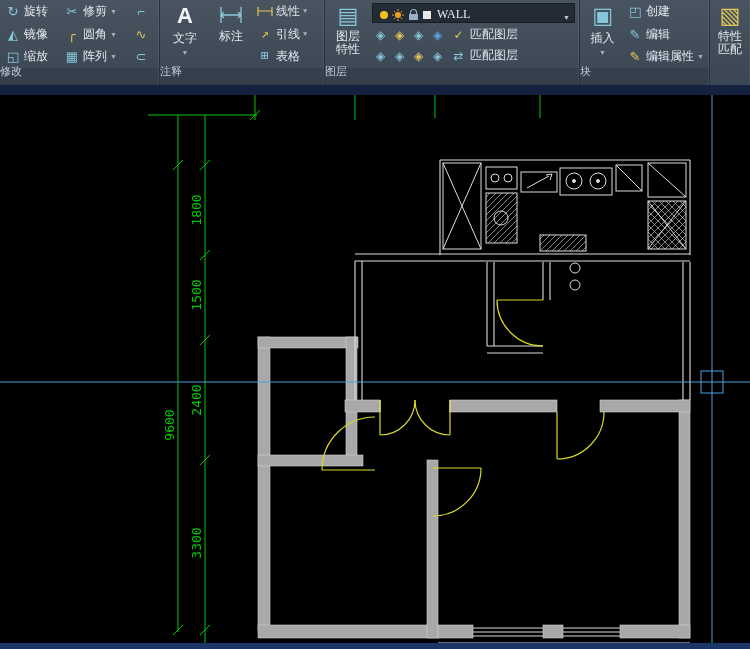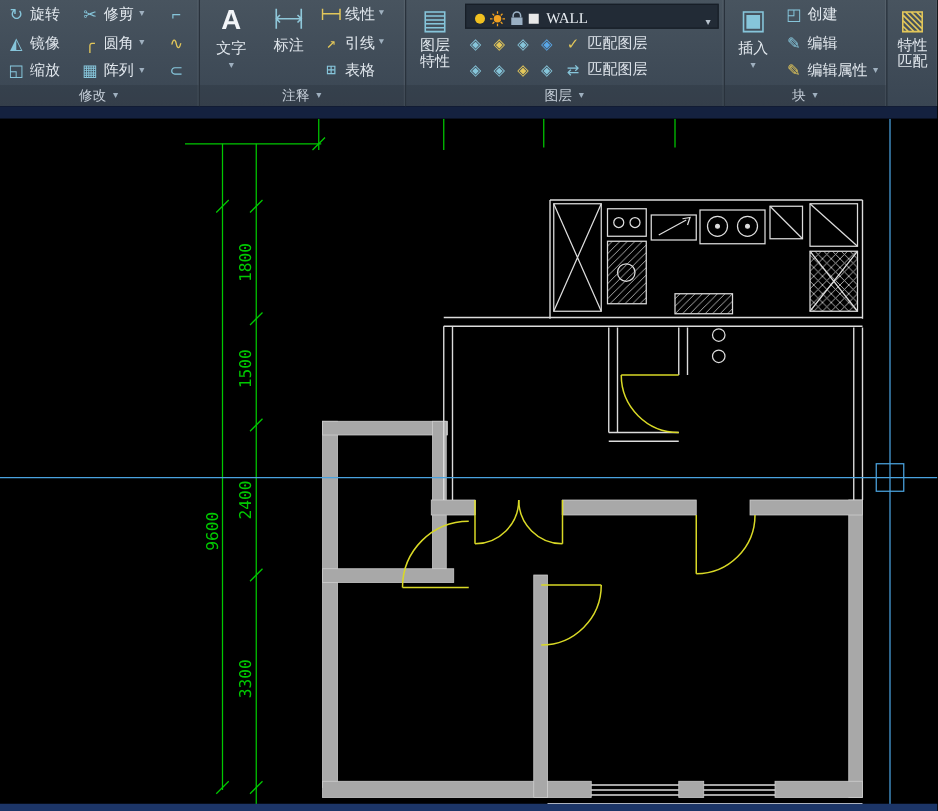--- a/index.html
+++ b/index.html
@@ -4,22 +4,22 @@
 <style>
   html,body{margin:0;padding:0;}
   body{width:750px;height:649px;overflow:hidden;background:#000;
        font-family:"Liberation Sans","DejaVu Sans",sans-serif;
        -webkit-font-smoothing:antialiased;}
   
   .ribbon{height:85px;background:linear-gradient(#48545f,#3a4653);display:flex;color:#dde3ea;}
   .panel{box-sizing:border-box;border-right:1px solid #29323c;box-shadow:inset -1px 0 0 rgba(255,255,255,.07);
          display:flex;flex-direction:column;overflow:hidden;}
   .panel-content{flex:1;display:flex;padding:1px 3px;gap:3px;}
-  .panel-label{height:17px;display:flex;align-items:center;justify-content:center;gap:4px;
-               font-size:11px;color:#c6cfd9;background:rgba(0,0,0,.10);}
+  .panel-label{height:17px;display:flex;justify-content:center;gap:4px;
+               font-size:11px;color:#c6cfd9;background:rgba(0,0,0,.10);flex-direction:column;}
   .caret{font-size:7px;color:#9fb0bf;line-height:1;}
   .col{display:flex;flex-direction:column;justify-content:space-between;padding:1px 0;}
   .rbtn{display:flex;align-items:center;gap:3px;height:19px;padding:0 2px;font-size:12px;
         color:#e2e8ee;white-space:nowrap;border-radius:2px;}
   .ric{width:16px;text-align:center;color:#86c5da;font-size:13px;line-height:1;}
   .ric.yellow{color:#e3c75a;}
   .rbtn-big{display:flex;flex-direction:column;align-items:center;justify-content:flex-start;
             padding-top:3px;gap:2px;font-size:12px;color:#e2e8ee;border-radius:2px;}
   .big-ic{font-size:22px;line-height:24px;color:#86c5da;}
   .big-ic.white{color:#f2f5f8;font-weight:bold;}

